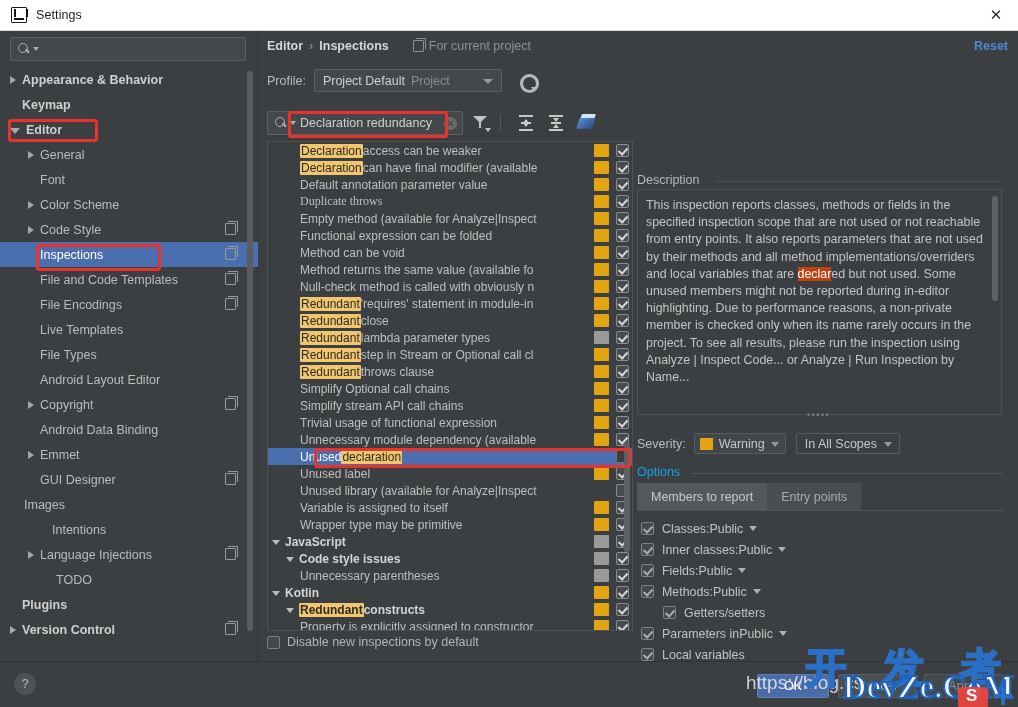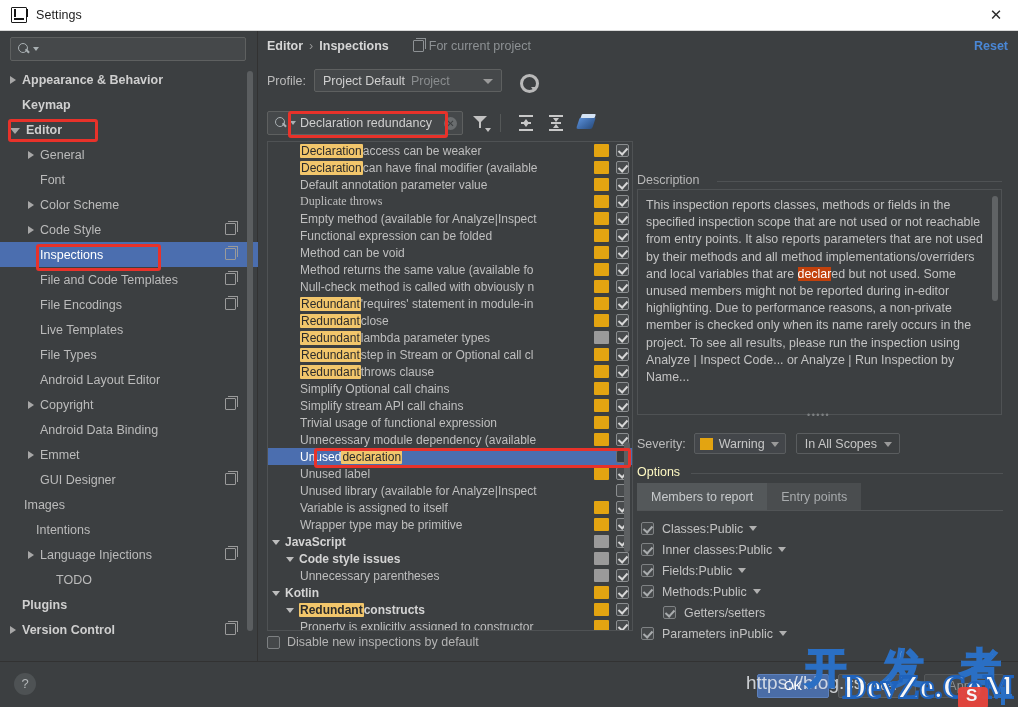--- a/index.html
+++ b/index.html
@@ -366,21 +366,21 @@
     border: 1px solid #5a5d5f; border-radius: 2px;
     display: flex; align-items: center; padding: 0 22px 0 8px; position: relative;
   }
   .scope-combo .txt { color: #c6c6c6; font-size: 12.5px; }
   .scope-combo .ar {
     position: absolute; right: 7px; top: 8px; width: 0; height: 0;
     border-left: 4px solid transparent; border-right: 4px solid transparent;
     border-top: 5px solid #9a9a9a;
   }
 
-  .opt-title { position: absolute; left: 378px; top: 434px; font-size: 12.5px; color: #fef9c3; }
+  .opt-title { position: absolute; left: 378px; top: 434px; font-size: 12.5px; color: #0ea5e9; }
   .opt-rule { position: absolute; left: 432px; top: 442px; width: 312px; height: 1px; background: #4f5254; }
 
   .tabs {
     position: absolute; left: 378px; top: 452px; display: flex; align-items: flex-end;
   }
   .tab {
     height: 27px; padding: 0 14px; display: flex; align-items: center;
     font-size: 12.5px; color: #a8abad; cursor: pointer;
     background: #4a4d4f;
   }
@@ -580,21 +580,21 @@
           </div>
           <div class="tree-row" style="padding-left: 28px;">
             <span class="arrow hidden"></span>
             <span>GUI Designer</span>
             <span class="copy-icon"></span>
           </div>
           <div class="tree-row" style="padding-left: 12px; text-align: center;">
             <span class="arrow hidden"></span>
             <span>Images</span>
           </div>
-          <div class="tree-row" style="padding-left: 24px;">
+          <div class="tree-row" style="padding-left: 40px;">
             <span class="arrow hidden"></span>
             <span>Intentions</span>
           </div>
           <div class="tree-row" style="padding-left: 28px;">
             <span class="arrow"></span>
             <span>Language Injections</span>
             <span class="copy-icon"></span>
           </div>
           <div class="tree-row" style="padding-left: 44px;">
             <span class="arrow hidden"></span>
@@ -951,20 +951,24 @@
           </div>
           <div class="opt-row indent">
             <span class="opt-chk on"></span>
             <span>Getters/setters</span>
           </div>
           <div class="opt-row">
             <span class="opt-chk on"></span>
             <span>Parameters inPublic</span>
             <span class="opt-caret"></span>
           </div>
+          <div class="opt-row">
+            <span class="opt-chk on"></span>
+            <span>Local variables</span>
+          </div>
         </div>
 
     </div>
   </div>
 
   <div class="footer">
     <div class="help-btn">?</div>
     <div class="ok-btn">OK</div>
     <div class="cancel-btn">Cancel</div>
     <div class="apply-btn">Apply</div>

